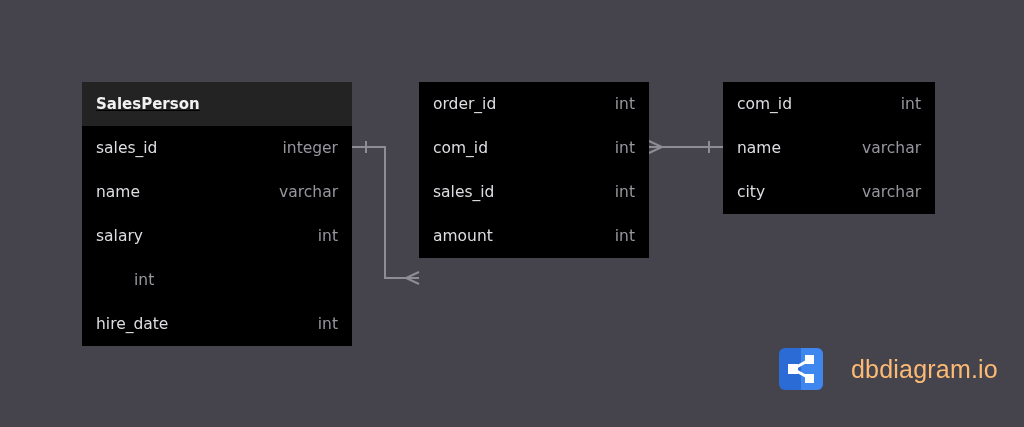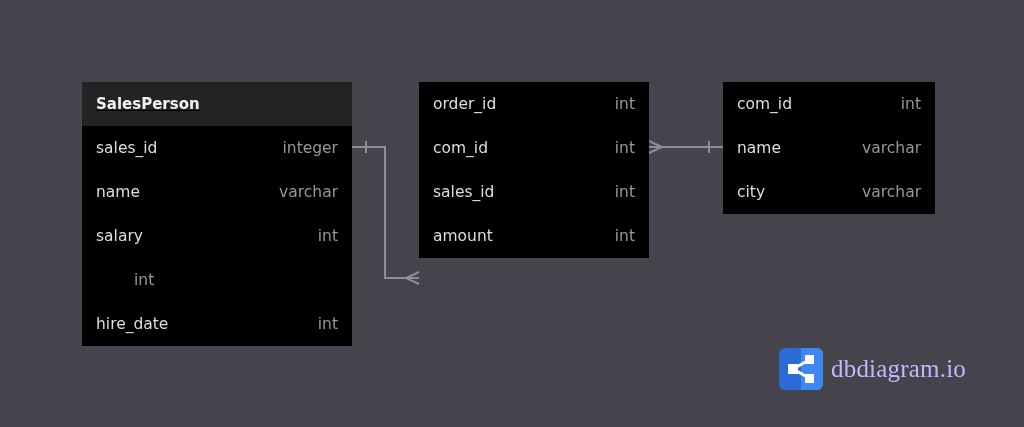--- a/index.html
+++ b/index.html
@@ -8,21 +8,21 @@
   .table{position:absolute;background:#000000;text-decoration:underline;}
   .thead{height:44px;background:#232323;color:#f2f2f2;font-weight:bold;font-size:15px;
          line-height:44px;padding-left:14px;box-sizing:border-box;}
   .row{height:44px;display:flex;justify-content:space-between;align-items:center;
        padding:0 14px;box-sizing:border-box;font-size:15.5px;}
   .fname{color:#dedde2;}
   .ftype{color:#97969e;margin-left:38px;}
   svg.rel{position:absolute;left:0;top:0;}
   .logo{position:absolute;left:779px;top:348px;display:flex;align-items:center;}
   .logo-box{width:44px;height:42px;border-radius:6px;background:#2a6bd6;position:relative;overflow:hidden;}
-  .logo-text{margin-left:8px;font-size:25px;color:#c4b5fd;font-family:Liberation Serif, serif;letter-spacing:0.2px;}
+  .logo-text{margin-left:28px;font-size:25px;color:#fdba74;font-family:Liberation Sans, sans-serif;letter-spacing:0.2px;}
 </style>
 </head>
 <body>
 
 <svg class="rel" width="1024" height="427">
   <g stroke="#8e8d95" stroke-width="2" fill="none">
 
     <path d="M352 147 H385 V278 H419"></path>
     <line x1="366" y1="141" x2="366" y2="153"></line>
     <path d="M419 272 L406 278 L419 284"></path>

